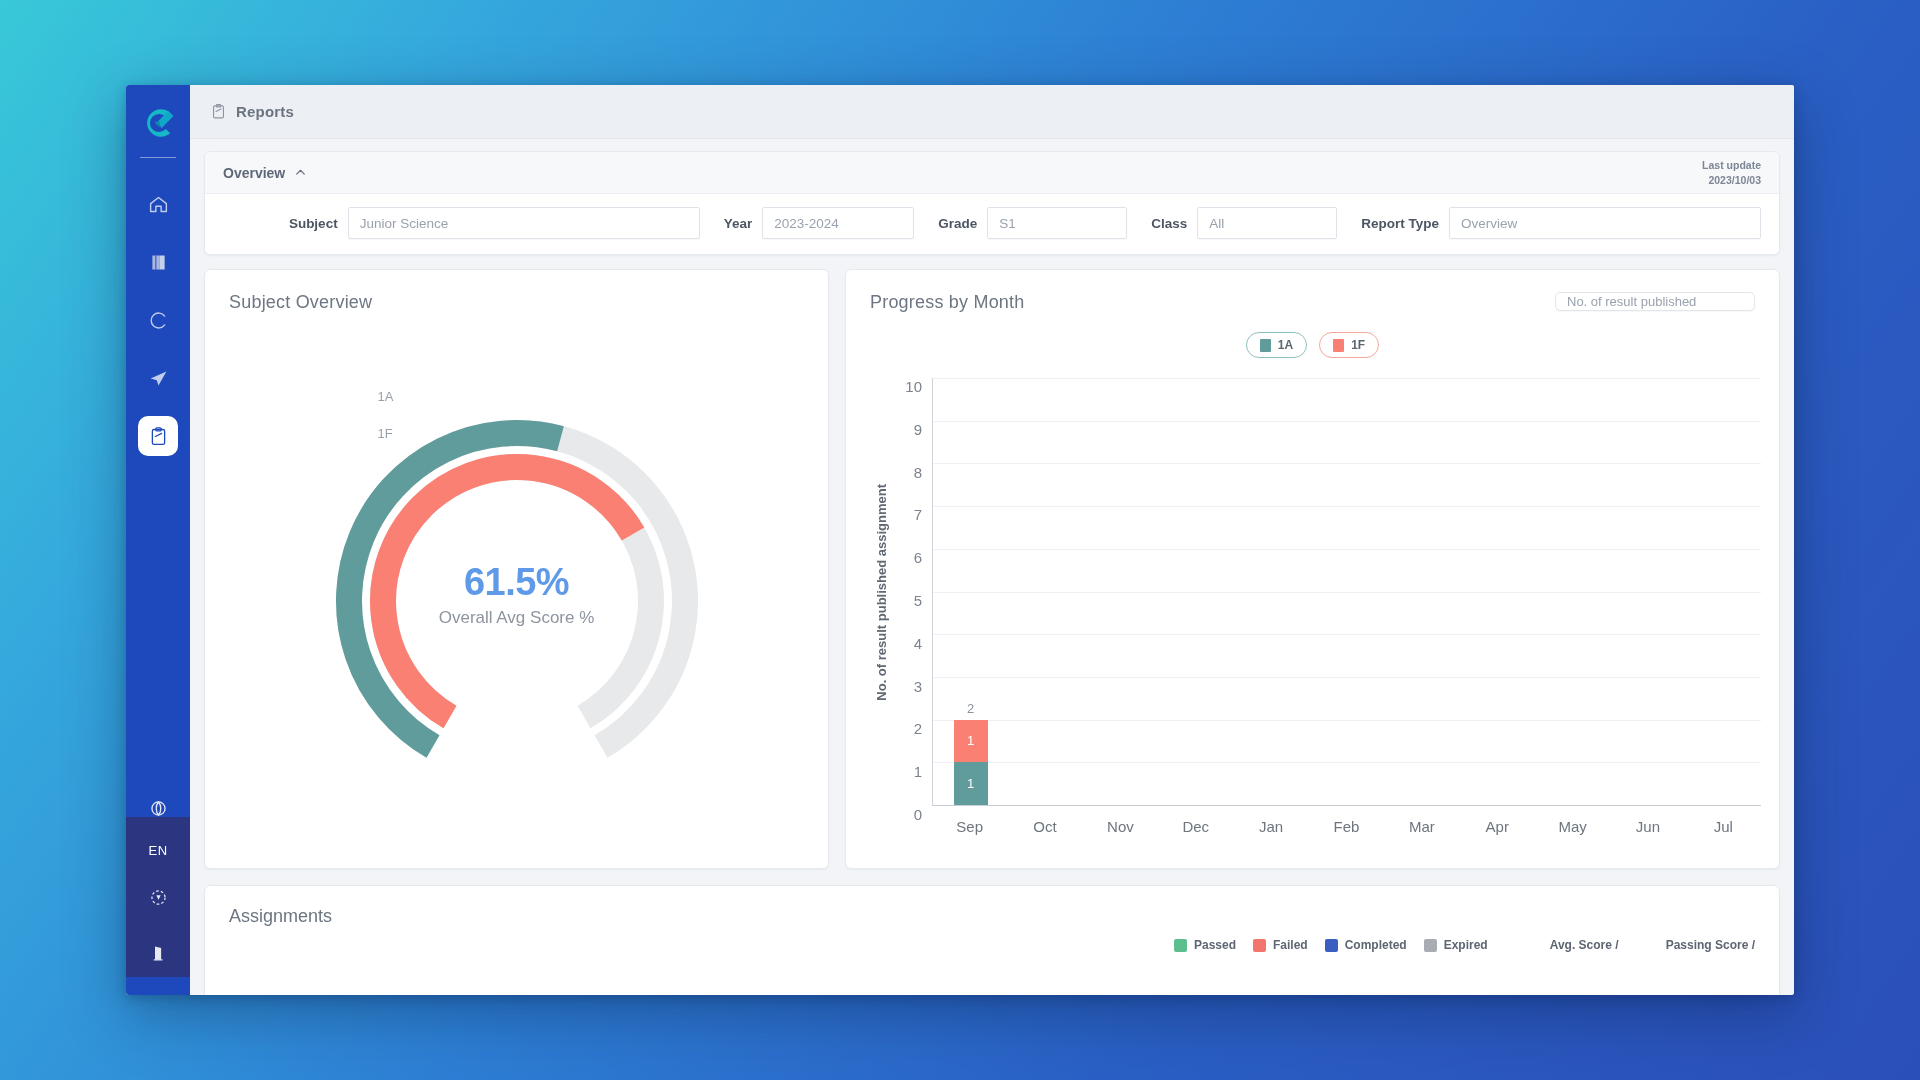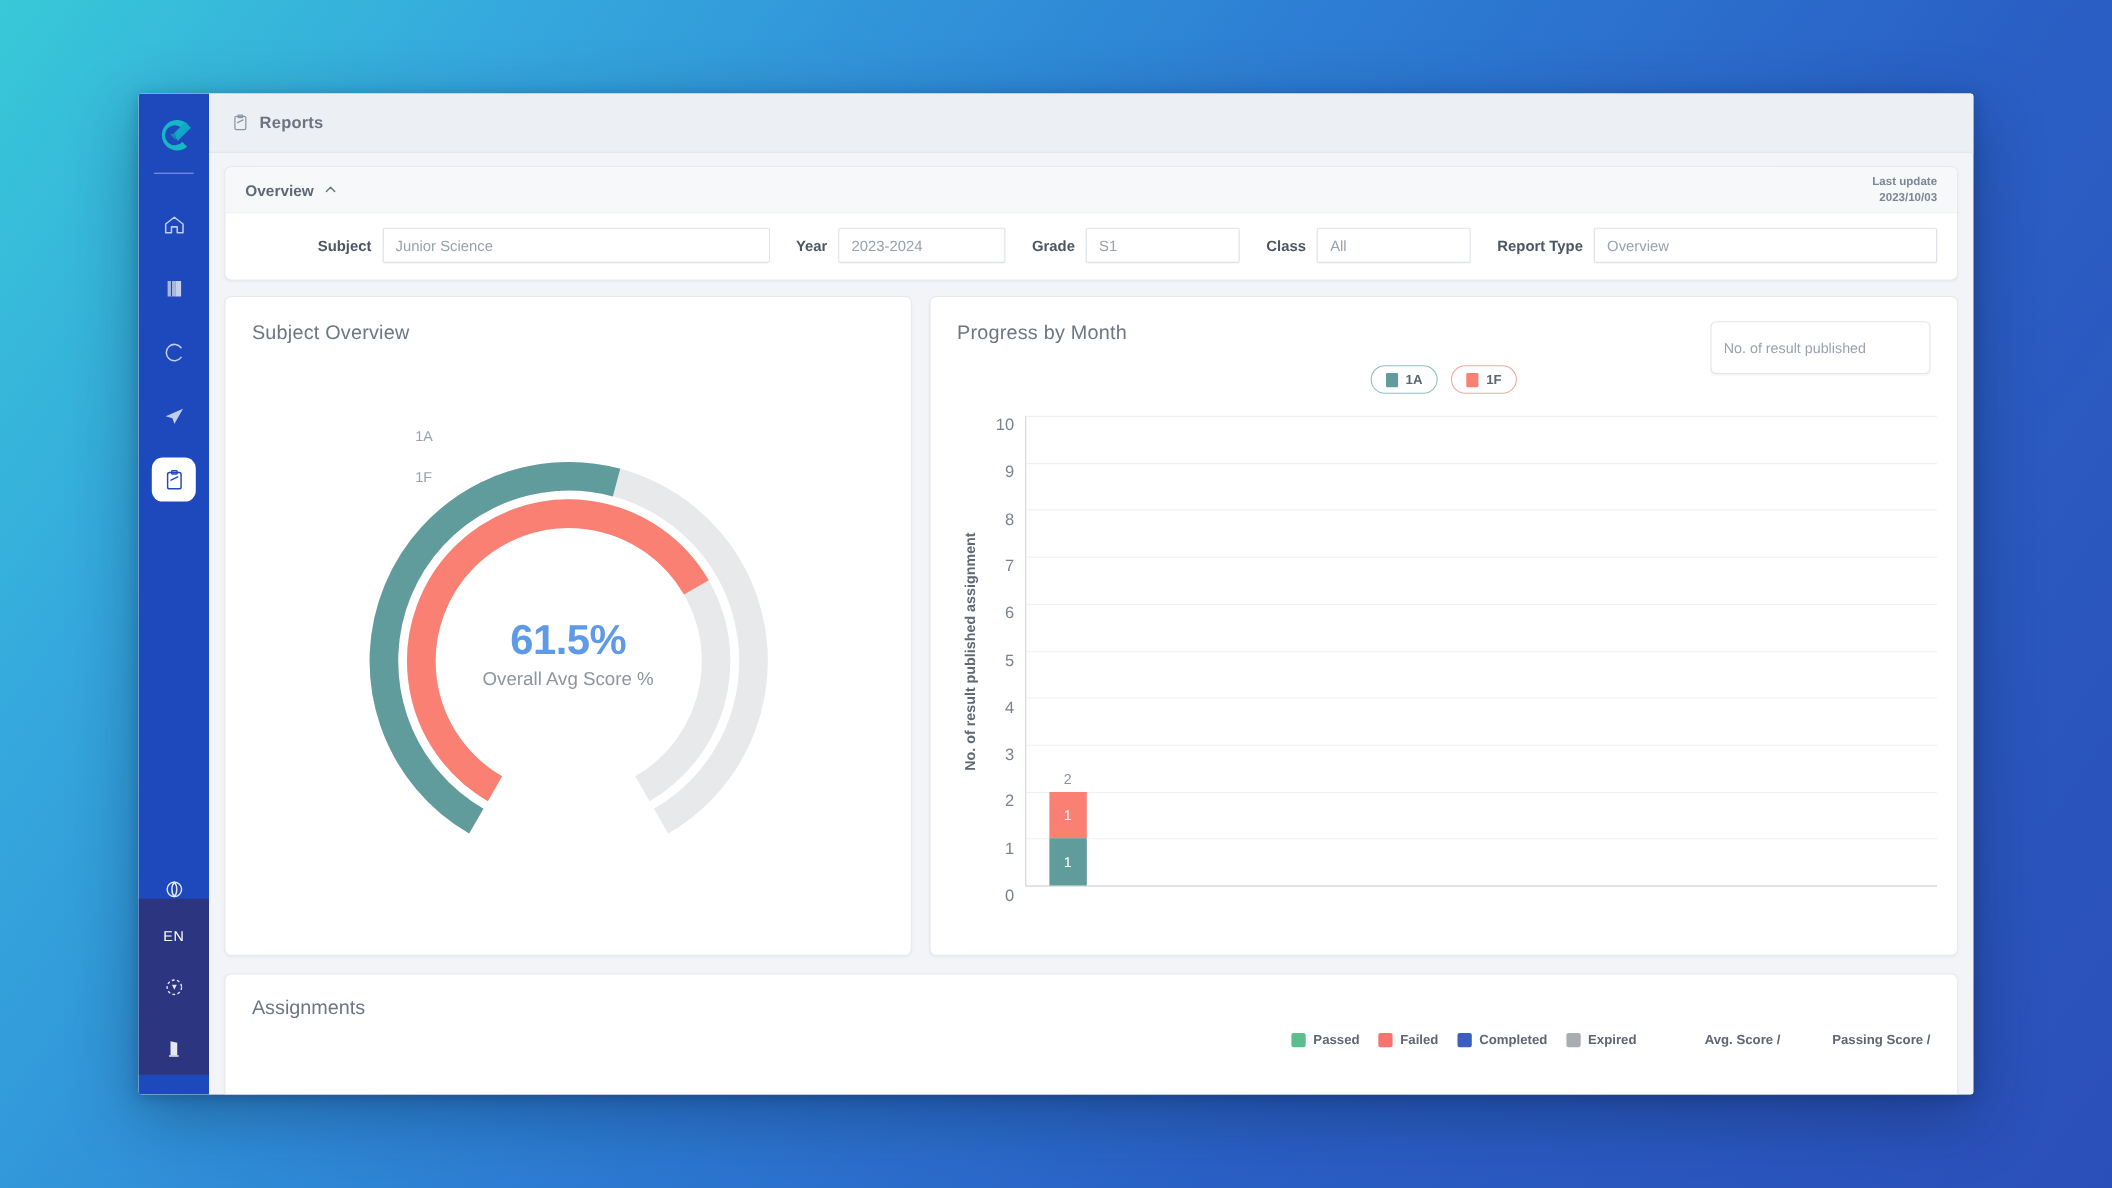--- a/index.html
+++ b/index.html
@@ -147,21 +147,21 @@
   .donut-caption { font-size: 17px; color: #8d959f; margin-top: 4px; }
   .arc-label {
     position: absolute; font-size: 13px; color: #98a0ab; font-weight: normal;
   }
   #lbl-1a { left: 126px; top: 28px; }
   #lbl-1f { left: 126px; top: 65px; }
 
   
   #progress-select {
     position: absolute; right: 24px; top: 22px;
-    width: 200px; height: 48px;
+    width: 200px; height: 19px;
     border: 1px solid #e2e6ea; border-radius: 5px; background: #fff;
     display: flex; align-items: center; padding: 0 11px;
     font-size: 13px; color: #9aa2ad; overflow: hidden; white-space: nowrap;
     box-shadow: 0 1px 1px rgba(0,0,0,.03);
   }
   #legend-pills {
     position: absolute; left: 0; right: 0; top: 62px;
     display: flex; justify-content: center; gap: 12px;
   }
   .pill {
@@ -419,20 +419,33 @@
                 <div class="grid-line" style="top: 30%;"></div>
                 <div class="grid-line" style="top: 20%;"></div>
                 <div class="grid-line" style="top: 10%;"></div>
                 <div class="grid-line" style="top: 0%;"></div>
                 <div class="bar-col" style="left: 4.54545%;">
                   <div class="bar-seg" style="background: rgb(95, 156, 155); height: 42.7px;">1</div>
                   <div class="bar-seg" style="background: rgb(249, 128, 114); height: 42.7px;">1</div>
                 </div>
                 <div class="bar-total" style="left: 4.54545%; top: 80%;">2</div>
               </div>
+            <div id="x-labels">
+                <div class="x-label" style="left: 4.54545%;">Sep</div>
+                <div class="x-label" style="left: 13.6364%;">Oct</div>
+                <div class="x-label" style="left: 22.7273%;">Nov</div>
+                <div class="x-label" style="left: 31.8182%;">Dec</div>
+                <div class="x-label" style="left: 40.9091%;">Jan</div>
+                <div class="x-label" style="left: 50%;">Feb</div>
+                <div class="x-label" style="left: 59.0909%;">Mar</div>
+                <div class="x-label" style="left: 68.1818%;">Apr</div>
+                <div class="x-label" style="left: 77.2727%;">May</div>
+                <div class="x-label" style="left: 86.3636%;">Jun</div>
+                <div class="x-label" style="left: 95.4545%;">Jul</div>
+              </div>
           </div>
         </div>
       </div>
 
       <div class="card" id="assignments-card">
         <div id="assign-title">Assignments</div>
         <div id="assign-legend">
             <div class="al-item">
               <span class="al-sw" style="background: rgb(92, 189, 141);"></span>
               <span>Passed</span>

